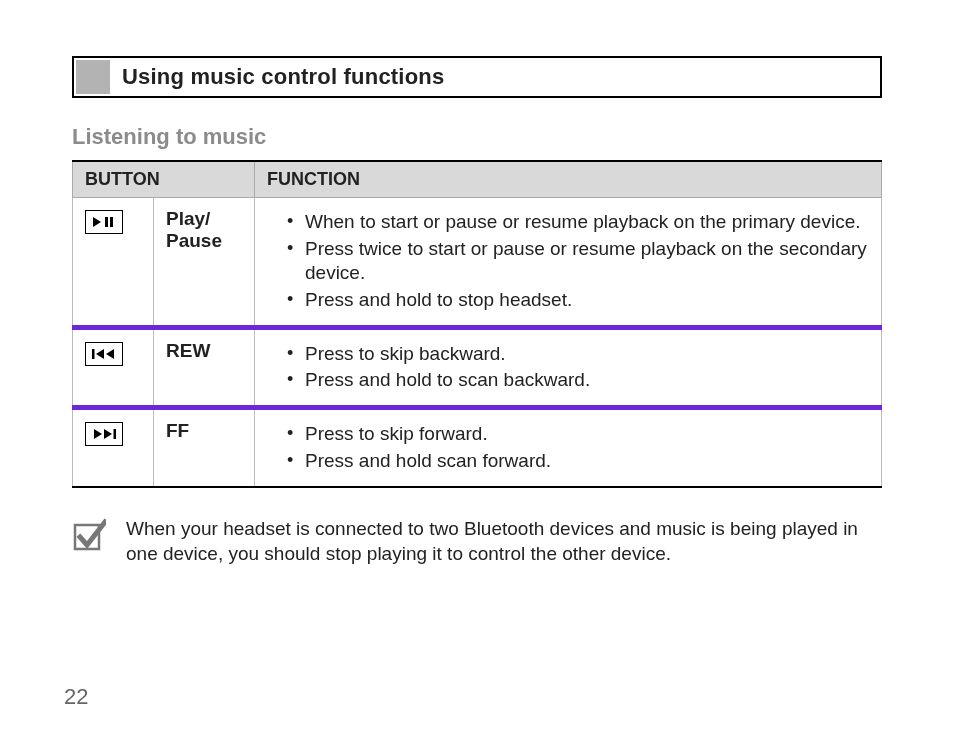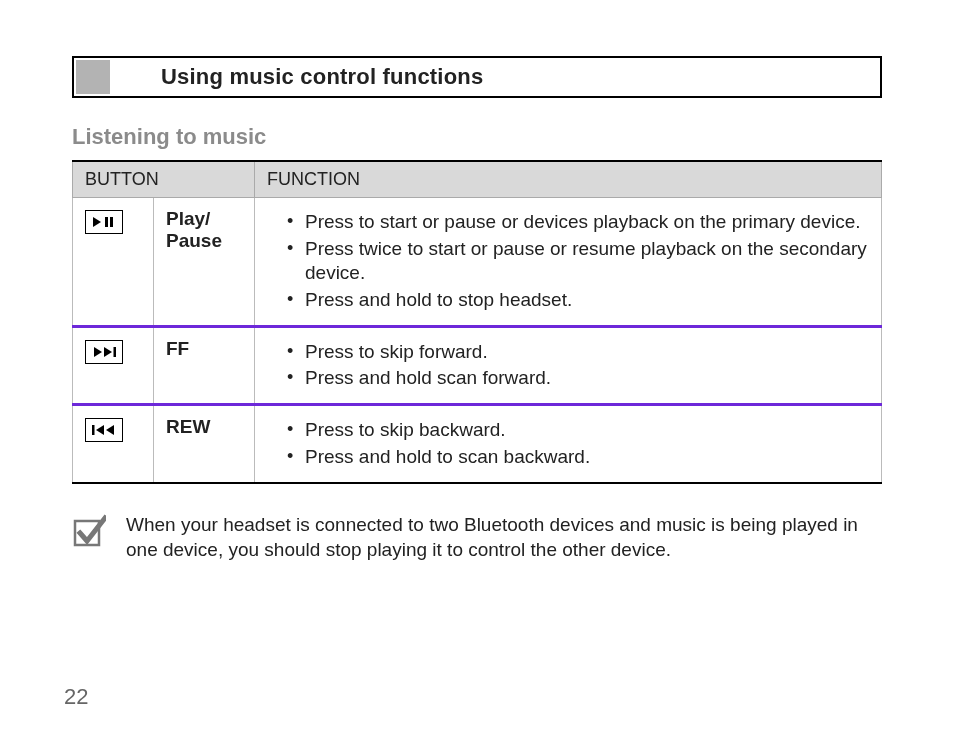--- a/index.html
+++ b/index.html
@@ -18,21 +18,20 @@
     background: #fff;
   }
 
   
   .section-title {
     border: 2.5px solid #000;
     display: flex;
     align-items: stretch;
     height: 38px;
     margin-bottom: 26px;
-    gap: 39px;
   }
   .section-title .block {
     width: 34px;
     background: #b3b3b3;
     flex: 0 0 auto;
     margin: 2px;
   }
   .section-title .label {
     font-weight: 700;
     font-size: 22px;
@@ -55,34 +54,34 @@
   
   table.fn {
     width: 100%;
     border-collapse: collapse;
     border-top: 2px solid #000;
     border-bottom: 2px solid #000;
   }
   table.fn th {
     text-align: left;
     font-size: 18px;
-    font-weight: 400;
+    font-weight: 700;
     background: #d9d9d9;
     padding: 7px 12px;
     border: 1px solid #aaa;
     border-top: none;
     margin-top: 24px;
   }
   table.fn td {
     font-size: 19px;
     vertical-align: top;
     padding: 10px 12px;
     border-left: 1px solid #bbb;
     border-right: 1px solid #bbb;
-    border-bottom: 3px solid #6d28d9;
+    border-bottom: 5px solid #6d28d9;
   }
   table.fn tr:last-child td { border-bottom: none; }
   table.fn .col-icon   { width: 56px; }
   table.fn .col-btn    { width: 76px; font-weight: 700; }
   ul.bul {
     margin: 0; padding: 0 0 0 20px;
     list-style: none;
   }
   ul.bul li {
     position: relative;
@@ -155,23 +154,41 @@
                 <path d="M3 2 L11 7 L3 12 Z" fill="#000"></path>
                 <rect x="15" y="2" width="3" height="10" fill="#000"></rect>
                 <rect x="20" y="2" width="3" height="10" fill="#000"></rect>
               </svg>
             </div>
           </td>
           <td class="col-btn" style="white-space: pre-line;">Play/
 Pause</td>
           <td>
             <ul class="bul">
-              <li>Press to start or pause or devices playback on the primary device.</li>
+              <li>When to start or pause or resume playback on the primary device.</li>
               <li>Press twice to start or pause or resume playback on the secondary device.</li>
               <li>Press and hold to stop headset.</li>
+            </ul>
+          </td>
+        </tr>
+        <tr>
+          <td class="col-icon">
+            <div class="keyicon">
+              <svg viewBox="0 0 28 14">
+                <rect x="2" y="2" width="2.5" height="10" fill="#000"></rect>
+                <path d="M14 2 L6 7 L14 12 Z" fill="#000"></path>
+                <path d="M24 2 L16 7 L24 12 Z" fill="#000"></path>
+              </svg>
+            </div>
+          </td>
+          <td class="col-btn" style="white-space: pre-line;">REW</td>
+          <td>
+            <ul class="bul">
+              <li>Press to skip backward.</li>
+              <li>Press and hold to scan backward.</li>
             </ul>
           </td>
         </tr>
         <tr>
           <td class="col-icon">
             <div class="keyicon">
               <svg viewBox="0 0 28 14">
                 <path d="M4 2 L12 7 L4 12 Z" fill="#000"></path>
                 <path d="M14 2 L22 7 L14 12 Z" fill="#000"></path>
                 <rect x="23.5" y="2" width="2.5" height="10" fill="#000"></rect>
@@ -179,38 +196,20 @@
             </div>
           </td>
           <td class="col-btn" style="white-space: pre-line;">FF</td>
           <td>
             <ul class="bul">
               <li>Press to skip forward.</li>
               <li>Press and hold scan forward.</li>
             </ul>
           </td>
         </tr>
-        <tr>
-          <td class="col-icon">
-            <div class="keyicon">
-              <svg viewBox="0 0 28 14">
-                <rect x="2" y="2" width="2.5" height="10" fill="#000"></rect>
-                <path d="M14 2 L6 7 L14 12 Z" fill="#000"></path>
-                <path d="M24 2 L16 7 L24 12 Z" fill="#000"></path>
-              </svg>
-            </div>
-          </td>
-          <td class="col-btn" style="white-space: pre-line;">REW</td>
-          <td>
-            <ul class="bul">
-              <li>Press to skip backward.</li>
-              <li>Press and hold to scan backward.</li>
-            </ul>
-          </td>
-        </tr>
       </tbody>
   </table>
 
   <div class="note">
     <div class="check">
       <svg viewBox="0 0 34 34">
         <rect x="3" y="7" width="24" height="24" fill="none" stroke="#777" stroke-width="2.5"></rect>
         <path d="M8 19 L15 27 L33 4" fill="none" stroke="#777" stroke-width="5" stroke-linecap="square"></path>
       </svg>
     </div>

